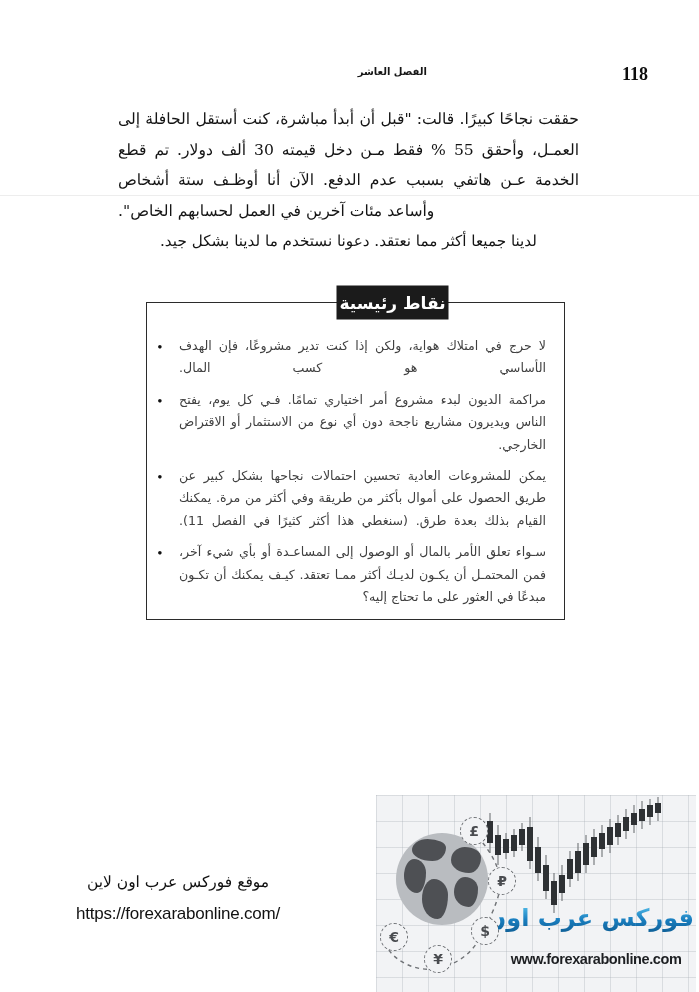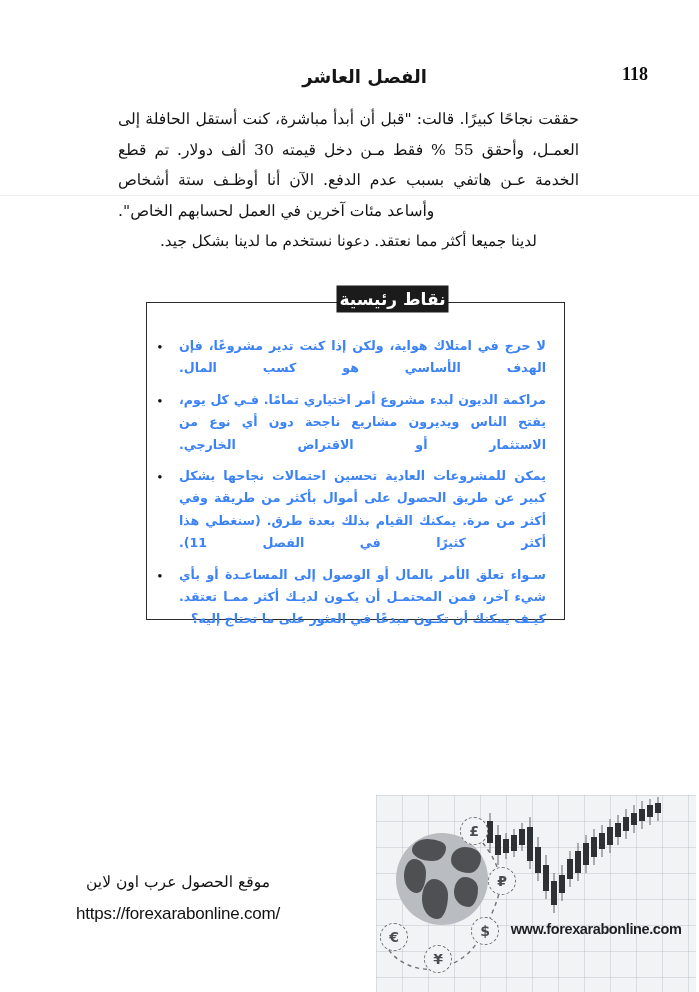--- a/index.html
+++ b/index.html
@@ -27,21 +27,21 @@
     top: 66px;
     left: 0;
     right: 0;
     height: 26px;
     direction: rtl;
   }
   .chapter-label {
     position: absolute;
     top: 0;
     right: 272px;
-    font-size: 18px;
+    font-size: 10px;
     font-weight: bold;
     letter-spacing: -0.3px;
     color: #151515;
     white-space: nowrap;
     font-family: "DejaVu Sans", "Liberation Sans", sans-serif;
   }
   .page-number {
     position: absolute;
     top: -2px;
     right: 51px;
@@ -87,21 +87,21 @@
     height: 318px;
     border: 1.3px solid #2b2b2b;
     box-sizing: border-box;
     background: #ffffff;
   }
   .keypoints-title {
     position: absolute;
     top: -17px;
     left: 190px;
     width: 111px;
-    height: 26px;
+    height: 33px;
     background: #1b1b1b;
     color: #ffffff;
     font-family: "DejaVu Sans", "Liberation Sans", sans-serif;
     font-size: 17px;
     font-weight: bold;
     direction: rtl;
     display: flex;
     align-items: center;
     justify-content: center;
     letter-spacing: -0.4px;
@@ -133,24 +133,24 @@
     color: #111111;
     padding-top: 1px;
   }
   .kp-text {
     order: 1;
     flex: 1 1 auto;
     direction: rtl;
     text-align: justify;
     text-align-last: justify;
     font-family: "DejaVu Sans", "Liberation Sans", sans-serif;
-    font-weight: bold;
+    font-weight: normal;
     font-size: 12.6px;
     line-height: 22.4px;
-    color: #3b82f6;
+    color: #404040;
     padding-right: 8px;
     padding-left: 6px;
     letter-spacing: -0.2px;
   }
   .kp-text.last-left {
     text-align-last: right;
   }
 
   
   .watermark {
@@ -331,21 +331,21 @@
         <span class="kp-text">يمكن للمشروعات العادية تحسين احتمالات نجاحها بشكل كبير عن طريق الحصول على أموال بأكثر من طريقة وفي أكثر من مرة. يمكنك القيام بذلك بعدة طرق. (سنغطي هذا أكثر كثيرًا في الفصل 11).</span>
       </li>
       <li class="kp-item">
         <span class="kp-bullet">•</span>
         <span class="kp-text last-left">سـواء تعلق الأمر بالمال أو الوصول إلى المساعـدة أو بأي شيء آخر، فمن المحتمـل أن يكـون لديـك أكثر ممـا تعتقد. كيـف يمكنك أن تكـون مبدعًا في العثور على ما تحتاج إليه؟</span>
       </li>
     </ul>
   </div>
 
   <div class="watermark">
-    <div class="wm-ar">موقع الحصول عرب اون لاين</div>
+    <div class="wm-ar">موقع فوركس عرب اون لاين</div>
     <div class="wm-url">https://forexarabonline.com/</div>
   </div>
 
   <div class="logo-block">
     <div class="logo-grid"></div>
 
     <svg class="candles" viewBox="0 0 212 130" preserveAspectRatio="none">
       <g stroke="#6f7276" stroke-width="1.1" fill="none">
         <line x1="6" y1="18" x2="6" y2="58"></line>
         <line x1="14" y1="30" x2="14" y2="70"></line>
@@ -409,17 +409,18 @@
       <span class="land l5"></span>
     </div>
 
     <div class="coin coin-gbp">£</div>
     <div class="coin coin-rub">₽</div>
     <div class="coin coin-usd">$</div>
     <div class="coin coin-jpy">¥</div>
     <div class="coin coin-eur">€</div>
 
     <div class="logo-text">
+      <div class="logo-ar">فوركس عرب اون لاين</div>
       <div class="logo-url">www.forexarabonline.com</div>
     </div>
   </div>
 
 </div>
 
 </body></html>

